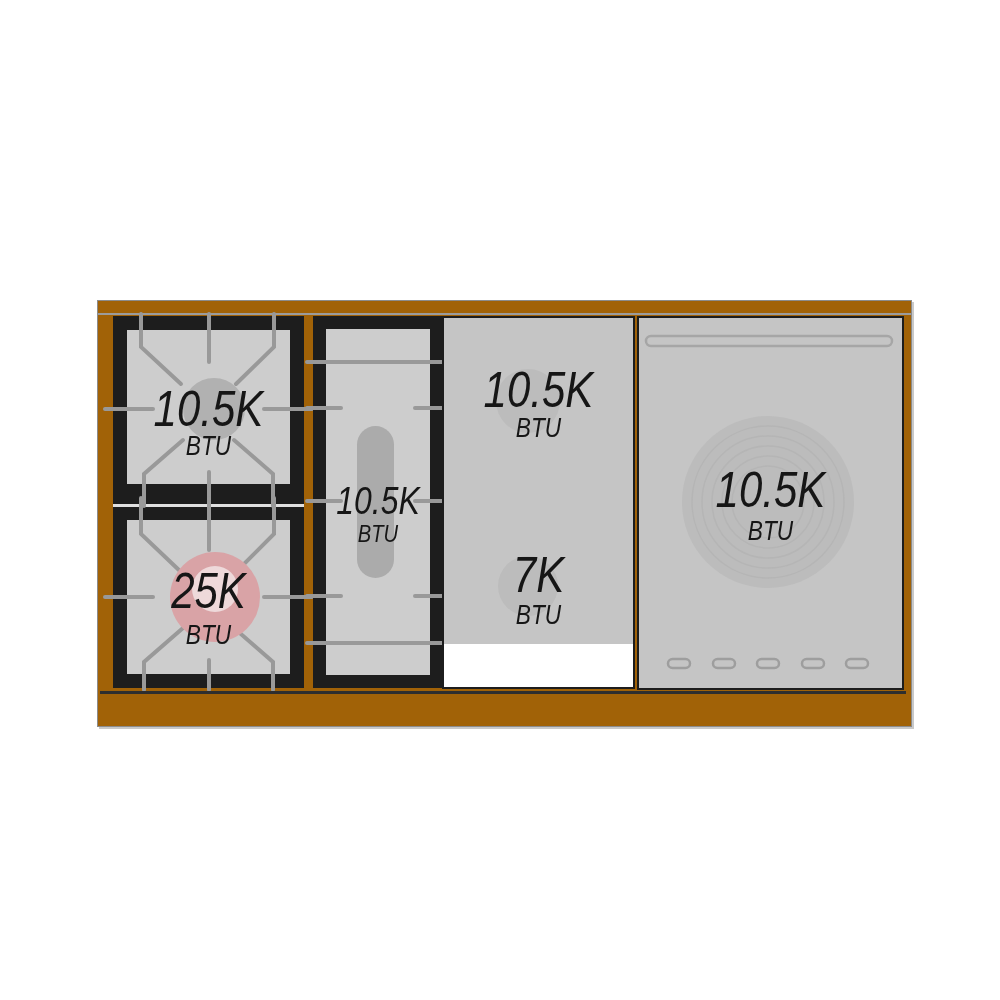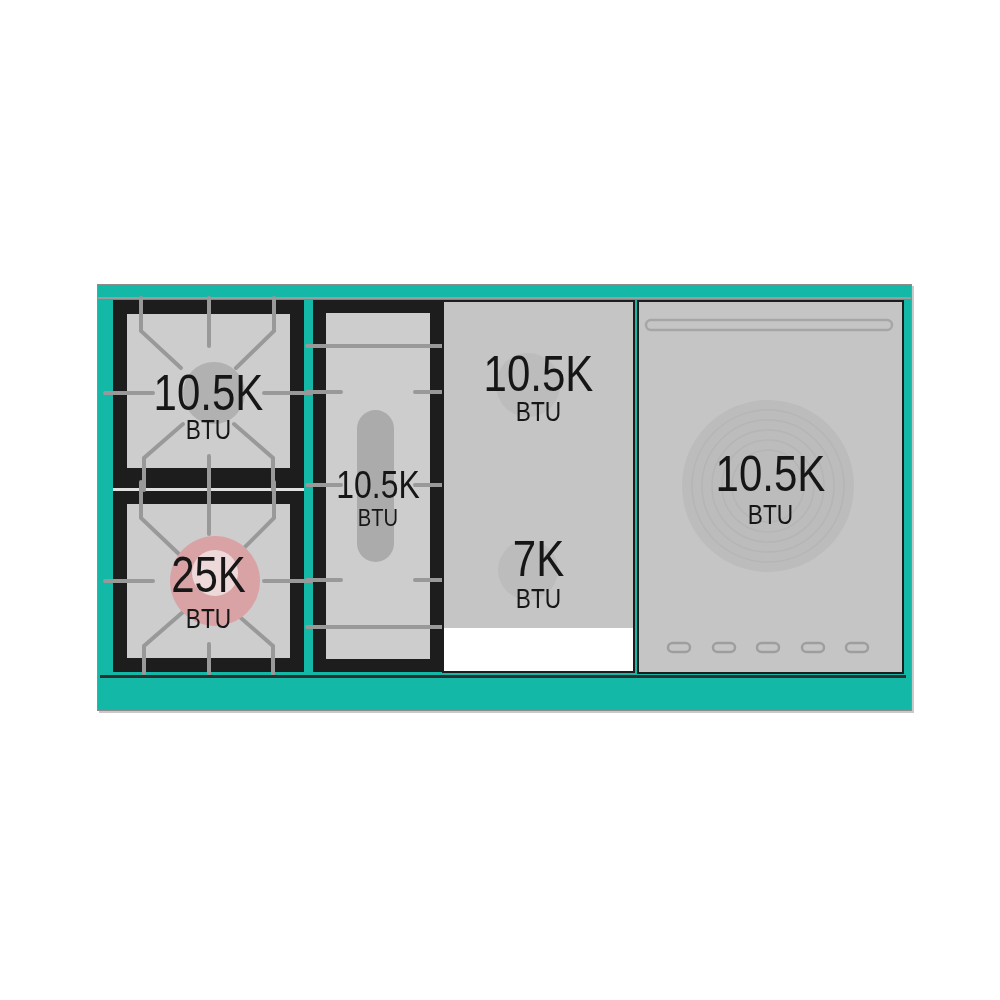--- a/index.html
+++ b/index.html
@@ -19,23 +19,24 @@
     --front-edge:#2e2e2e;
     --unit-border:#8c8c8c;
     --seam-light:#e0e0e0;
   }
   html,body{margin:0;padding:0;background:#ffffff;}
   .stage{
     position:relative;width:1000px;height:1000px;background:#ffffff;
     font-family:"Liberation Sans", sans-serif;overflow:hidden;
   }
   .unit{
-    position:absolute;left:97px;top:284px;width:813px;height:425px;
-    background:#14b8a6;border:1px solid var(--unit-border);
+    position:absolute;left:97px;top:300px;width:813px;height:425px;
+    background:#a16207;border:1px solid var(--unit-border);
     box-shadow:2px 2px 0 #c9c9c9;
+    font-style:italic;
   }
   .ledge-line{position:absolute;left:0;right:0;top:12px;height:2px;background:var(--ledge-line);}
   .front-line{position:absolute;left:2px;width:806px;top:390px;height:3px;background:var(--front-edge);}
 
   .burner-block{position:absolute;left:15px;top:15px;width:191px;height:372px;}
   .griddle{position:absolute;left:215px;top:15px;width:130px;height:372px;}
   .burner-block svg,.griddle svg,.panel4 svg{position:absolute;left:0;top:0;overflow:visible;}
 
   .panel3{position:absolute;left:344px;top:15px;width:193px;height:373px;}
   .p3-gray{position:absolute;left:0;right:0;top:0;height:330px;background:var(--panel-gray);

